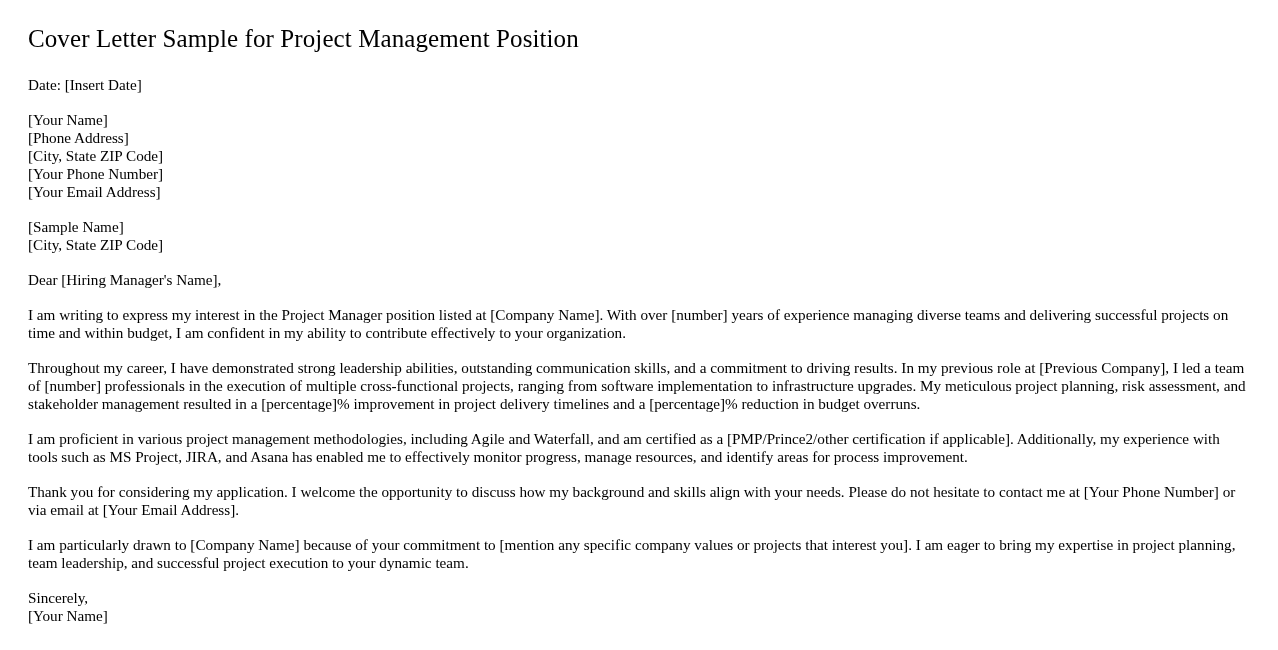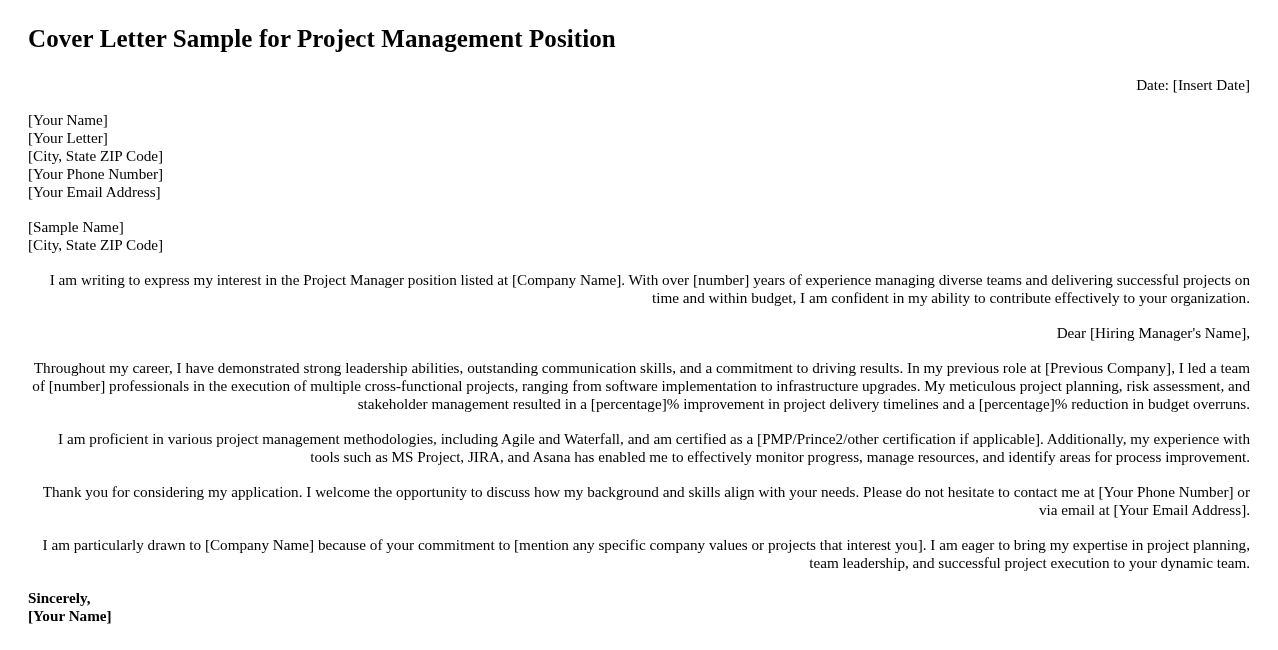--- a/index.html
+++ b/index.html
@@ -14,78 +14,77 @@
     font-family: "Liberation Serif", "DejaVu Serif", serif;
     color: #000000;
   }
   .page {
     padding: 24px 28px 0 28px;
     box-sizing: border-box;
     width: 1278px;
   }
   .doc-title {
     font-size: 25px;
-    font-weight: bold;
+    font-weight: normal;
     line-height: 1.2;
     margin: 0 0 22px 0;
     letter-spacing: 0.1px;
   }
   .para {
     font-size: 15.2px;
     line-height: 18px;
     margin: 4px 0 17px 0;
-    text-align: right;
+    text-align: left;
     max-width: 1222px;
   }
   .block-lines {
     font-size: 15.2px;
     line-height: 18px;
     margin: 0 0 17px 0;
   }
   .block-lines div {
     white-space: pre;
   }
   .para-body {
     margin-bottom: 17px;
   }
   .closing {
     font-size: 15.2px;
     line-height: 18px;
     margin: 0;
   }
   .closing div {
     white-space: pre;
-    font-weight: bold;
   }
 </style>
 </head>
 <body>
 
 <div class="page">
 
   <h1 class="doc-title">Cover Letter Sample for Project Management Position</h1>
 
   <p class="para">Date: [Insert Date]</p>
 
   <div class="block-lines">
     <div>[Your Name]</div>
-    <div>[Your Letter]</div>
+    <div>[Phone Address]</div>
     <div>[City, State ZIP Code]</div>
     <div>[Your Phone Number]</div>
     <div>[Your Email Address]</div>
   </div>
 
   <div class="block-lines">
     <div>[Sample Name]</div>
     <div>[City, State ZIP Code]</div>
   </div>
 
+  <p class="para">Dear [Hiring Manager's Name],</p>
+
   <p class="para para-body">I am writing to express my interest in the Project Manager position listed at [Company Name]. With over [number] years of experience managing diverse teams and delivering successful projects on time and within budget, I am confident in my ability to contribute effectively to your organization.</p>
-
-  <p class="para">Dear [Hiring Manager's Name],</p>
   <p class="para para-body">Throughout my career, I have demonstrated strong leadership abilities, outstanding communication skills, and a commitment to driving results. In my previous role at [Previous Company], I led a team of [number] professionals in the execution of multiple cross-functional projects, ranging from software implementation to infrastructure upgrades. My meticulous project planning, risk assessment, and stakeholder management resulted in a [percentage]% improvement in project delivery timelines and a [percentage]% reduction in budget overruns.</p>
   <p class="para para-body">I am proficient in various project management methodologies, including Agile and Waterfall, and am certified as a [PMP/Prince2/other certification if applicable]. Additionally, my experience with tools such as MS Project, JIRA, and Asana has enabled me to effectively monitor progress, manage resources, and identify areas for process improvement.</p>
   <p class="para para-body">Thank you for considering my application. I welcome the opportunity to discuss how my background and skills align with your needs. Please do not hesitate to contact me at [Your Phone Number] or via email at [Your Email Address].</p>
   <p class="para para-body">I am particularly drawn to [Company Name] because of your commitment to [mention any specific company values or projects that interest you]. I am eager to bring my expertise in project planning, team leadership, and successful project execution to your dynamic team.</p>
 
   <div class="closing">
     <div>Sincerely,</div>
     <div>[Your Name]</div>
   </div>
 

